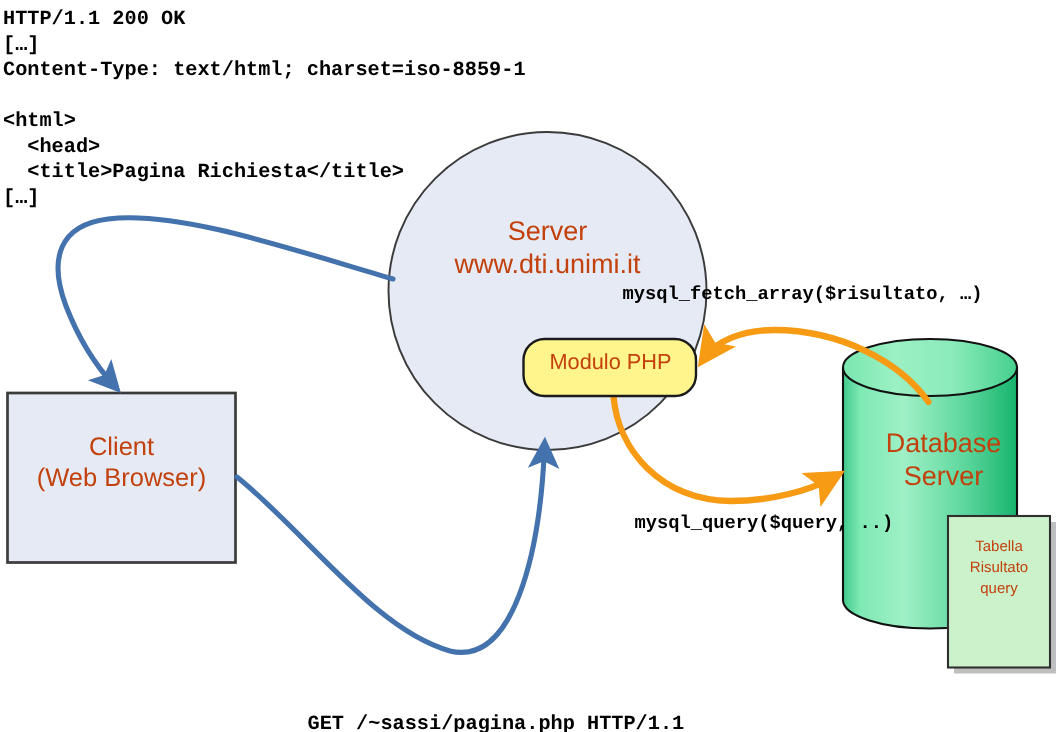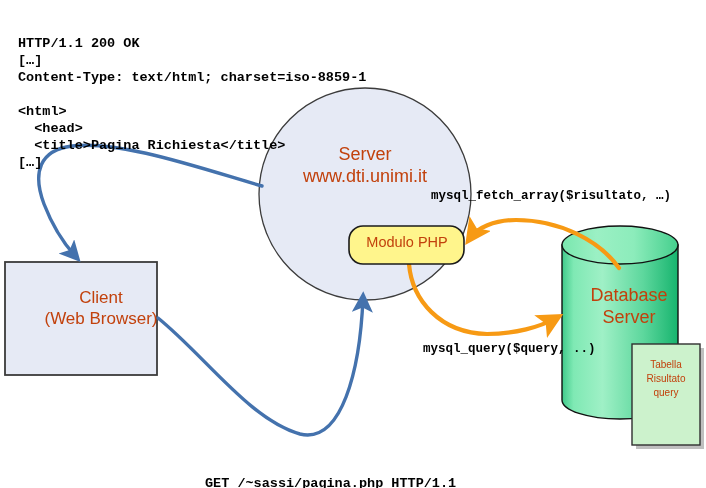--- a/index.html
+++ b/index.html
@@ -11,40 +11,40 @@
   .code{
     position:absolute;
     font-family:"Liberation Mono","DejaVu Sans Mono",monospace;
     font-weight:bold;
     font-size:13.5px;
     line-height:17px;
     color:#000;
     white-space:pre;
     letter-spacing:0px;
   }
-  #http-response-text{left:18px;top:5px;margin-top:30px;}
+  #http-response-text{left:2px;top:5px;}
   #http-request-text{left:205px;top:447px;margin-top:28px;}
-  #fetch-label{left:431px;top:188px;font-size:12.5px;text-align:center;}
+  #fetch-label{left:415px;top:188px;font-size:12.5px;text-align:center;}
   #query-label{left:382px;top:341px;font-size:12.5px;margin-left:41px;}
 
   
   #canvas{position:absolute;left:0;top:0;width:706px;height:488px;}
 
   
   .shape-label{
     position:absolute;
     font-family:"Liberation Sans", sans-serif;
     color:#c2410c;
     text-align:center;
     white-space:pre-line;
     line-height:1.22;
     pointer-events:none;
   }
   #server-label{left:265px;top:144px;width:200px;font-size:18px;}
-  #client-label{left:6px;top:288px;width:150px;font-size:17px;padding-left:20px;}
+  #client-label{left:6px;top:288px;width:150px;font-size:17px;}
   #php-label{left:351px;top:234px;width:112px;font-size:14.5px;}
   #db-label{left:562px;top:285px;width:134px;font-size:18px;}
   #tabella-label{left:633px;top:358px;width:66px;font-size:10px;line-height:1.38;}
 </style>
 </head>
 <body>
 
 <div id="stage">
 
   <svg id="canvas" viewBox="0 0 706 488">

